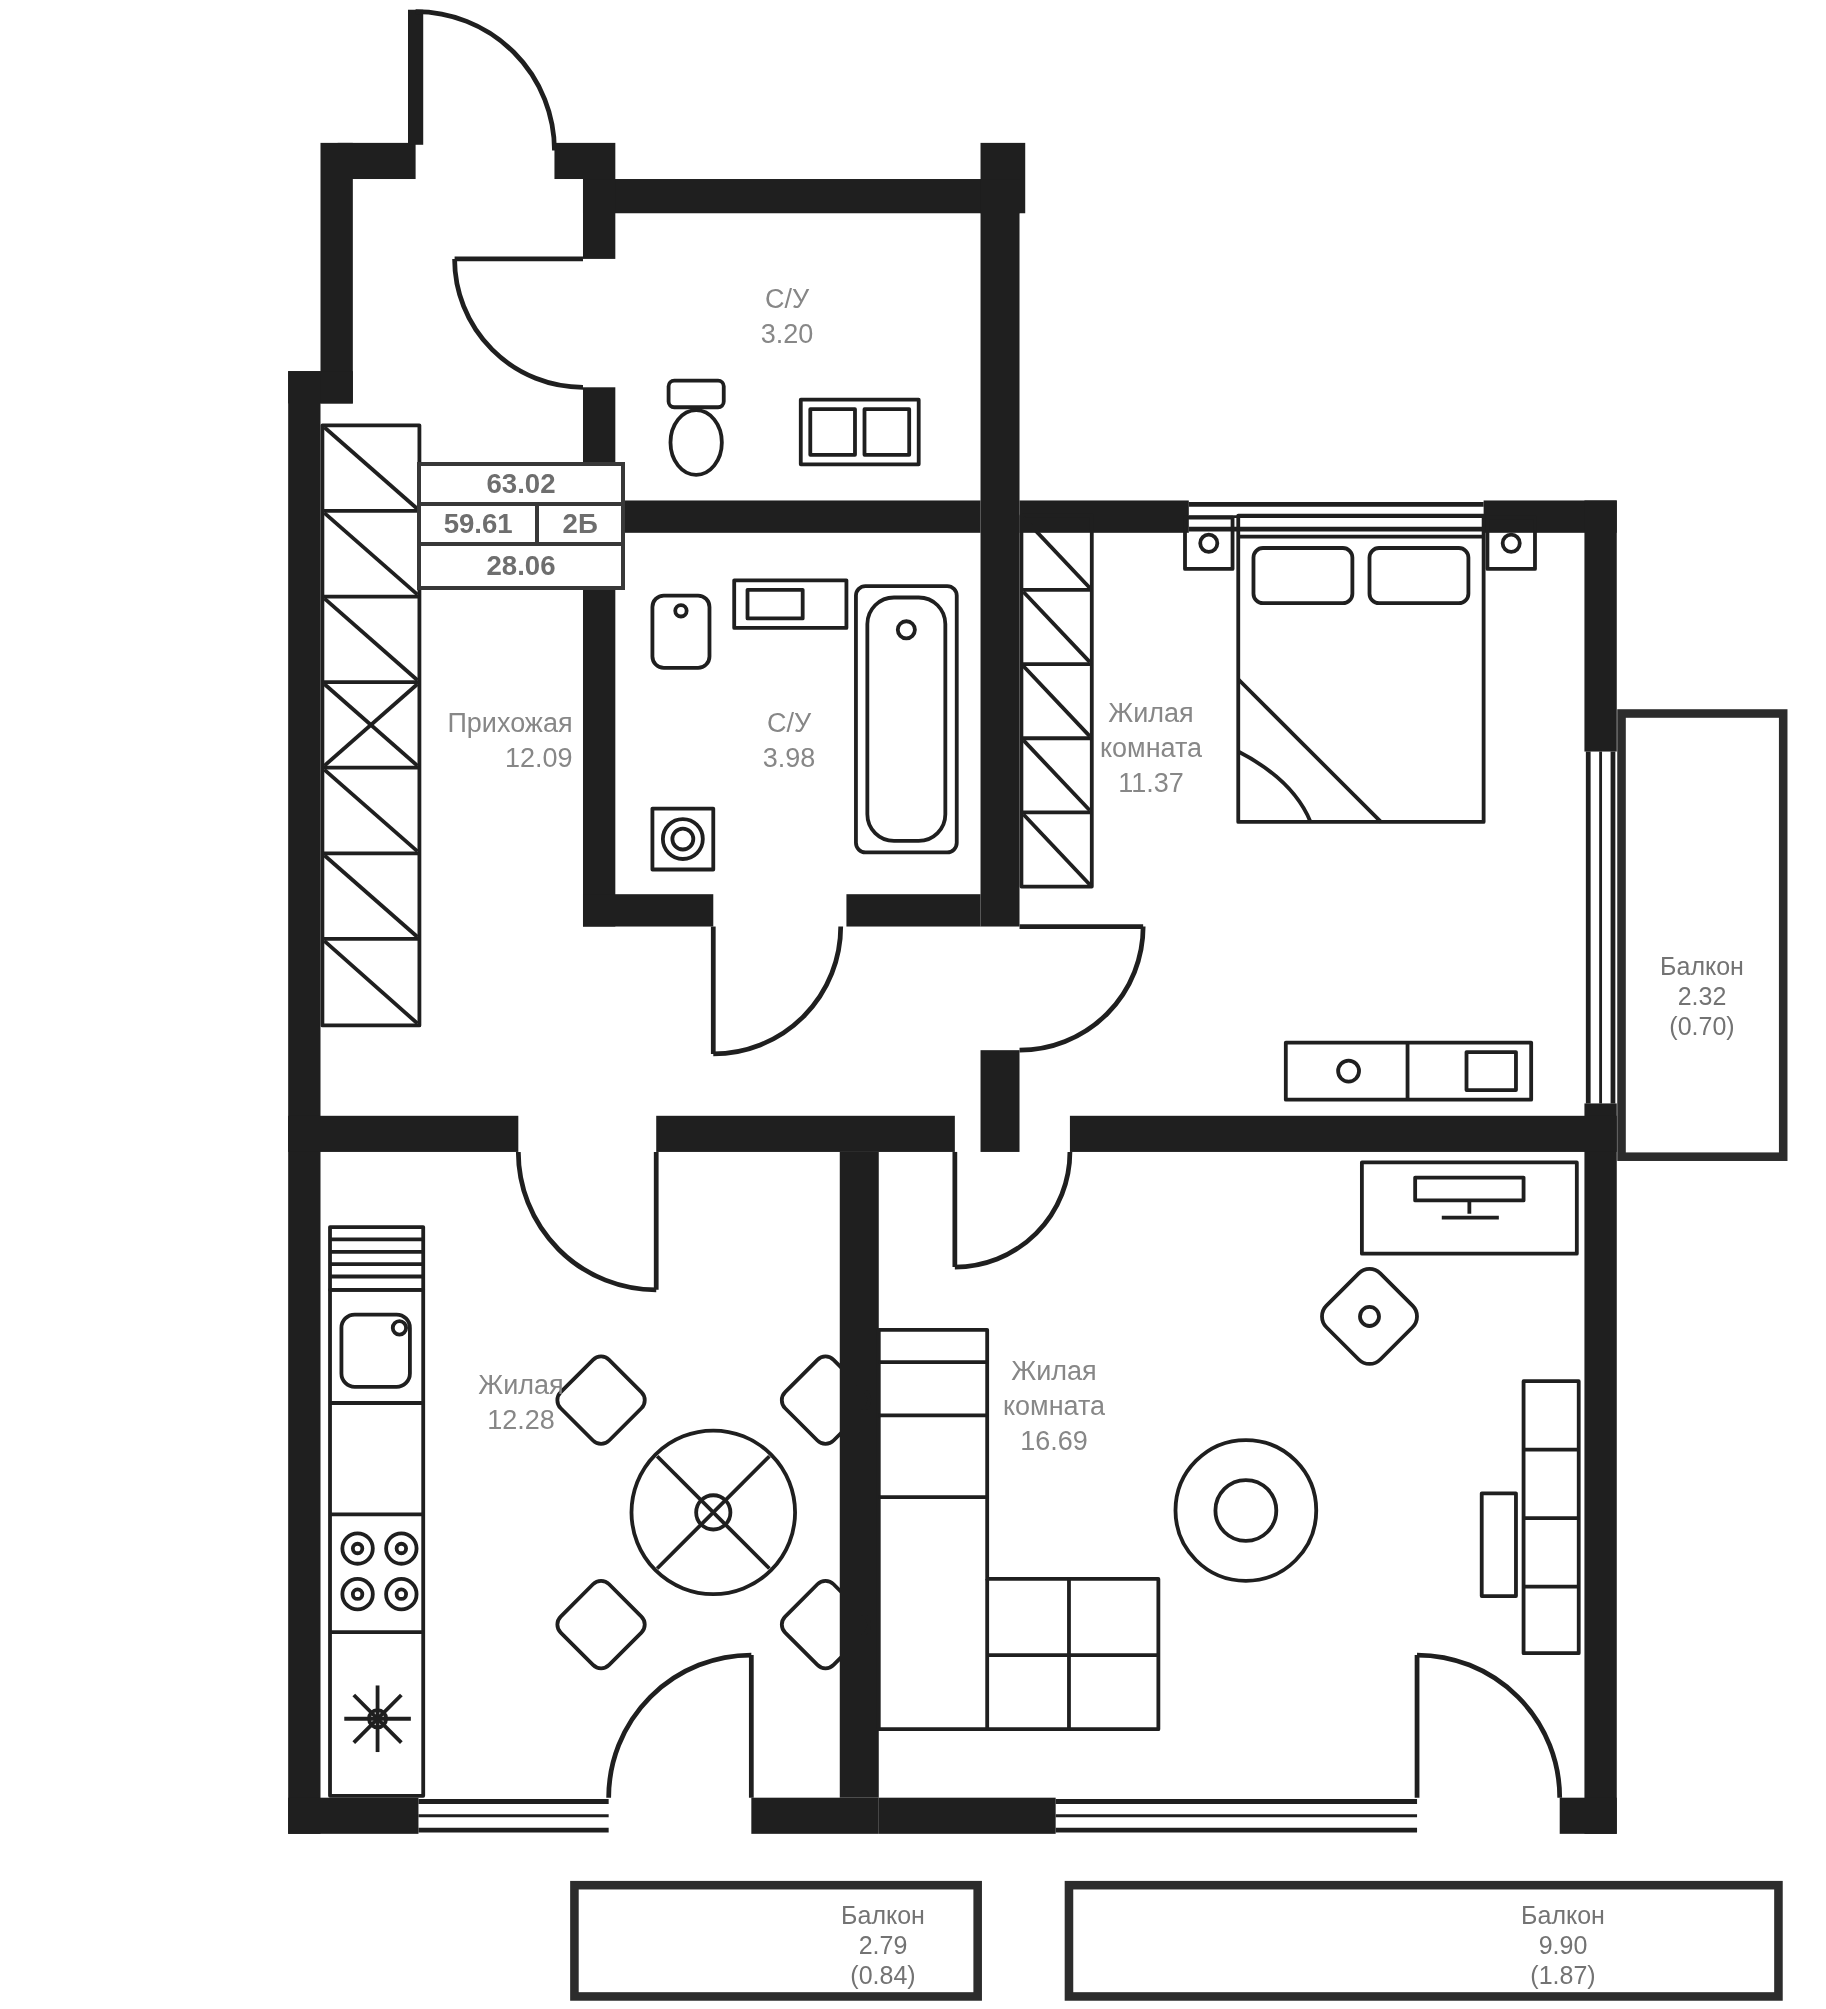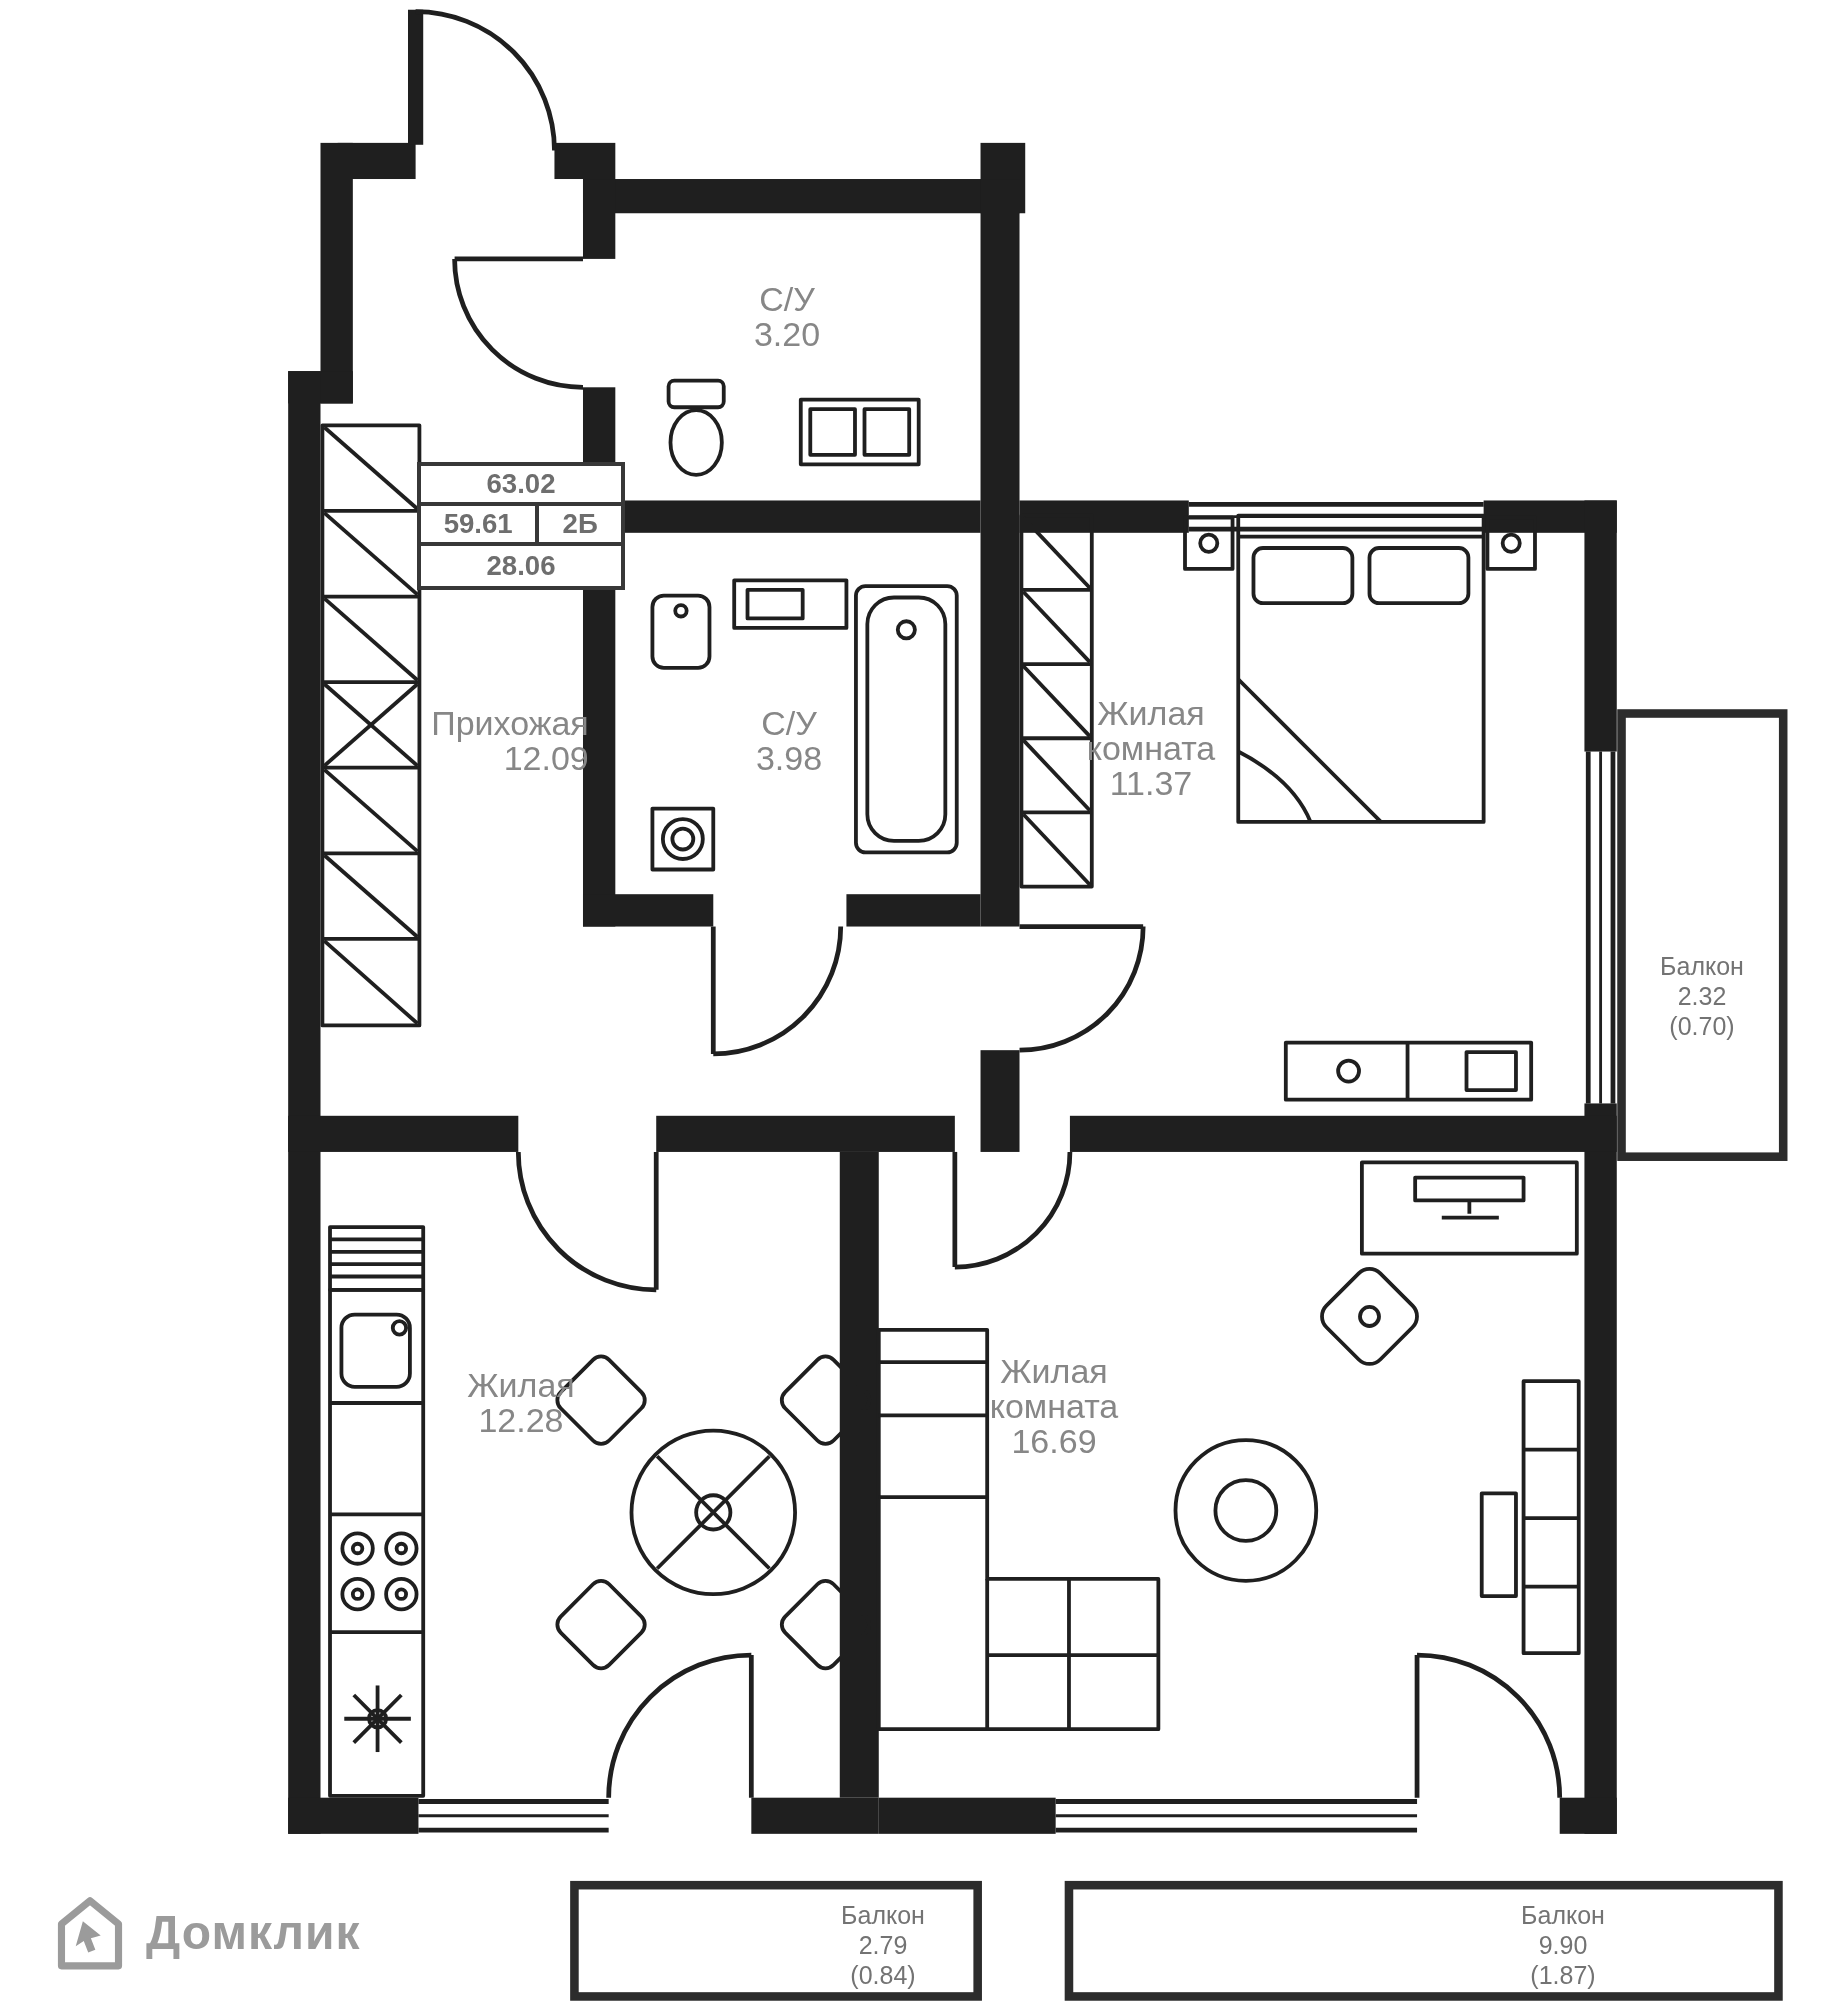--- a/index.html
+++ b/index.html
@@ -10,21 +10,21 @@
   .walls rect { fill: var(--wall, #1f1f1f); }
   .balc { fill:#fff; stroke: var(--balcony, #2c2c2c); stroke-width:9; }
   .winline { stroke: var(--wall, #1f1f1f); stroke-width:5; }
   .winline.thin { stroke-width:3; }
   .arcs line, .arcs path { stroke: var(--wall,#1f1f1f); stroke-width:5; fill:none; }
   .furn rect, .furn line, .furn path, .furn circle, .furn ellipse {
     stroke: var(--wall,#1f1f1f); stroke-width:4; fill:none; stroke-linejoin:round;
   }
 
   .lbl { position:absolute; transform:translateX(-50%); text-align:center;
-         color:var(--label,#878787); font-size:34px; line-height:35px; white-space:nowrap; }
+         color:var(--label,#878787); font-size:27px; line-height:35px; white-space:nowrap; }
   .lbl.small { font-size:25px; line-height:30px; color:#737373; }
 
   .stamp { position:absolute; left:417px; top:462px; width:208px; background:#fff;
            border:4.8px solid #383838; color:#6e6e6e; font-weight:bold; font-size:27.6px; }
   .stamp-row { height:40px; display:flex; align-items:center; justify-content:center;
                border-bottom:4.8px solid #383838; }
   .stamp-row:last-child { border-bottom:none;text-align:center; }
   .stamp-split { padding:0; }
   .stamp-split > div:first-child { flex:1.4; display:flex; align-items:center; justify-content:center; height:100%; }
   .stamp-split > div:last-child  { flex:1;   display:flex; align-items:center; justify-content:center; height:100%;
@@ -353,22 +353,15 @@
     <div>2.79</div>
     <div>(0.84)</div>
   </div>
 
   <div class="lbl small" style="left:1563px;top:1900px;">
     <div>Балкон</div>
     <div>9.90</div>
     <div>(1.87)</div>
   </div>
 
-  <div class="logo">
-    <svg class="logo-icon" width="82" height="82" viewBox="0 0 92 92">
-      <path class="outline" d="M14 84 V37 L46 11 L78 37 V84 Z"></path>
-      <path class="cursor" d="M38 34 L58 50 L47 53 L52 66 L44 69 L39 56 L30 62 Z"></path>
-    </svg>
-    <span class="logo-text">Домклик</span>
-  </div>
 
 </div>
 
 
 </body></html>

